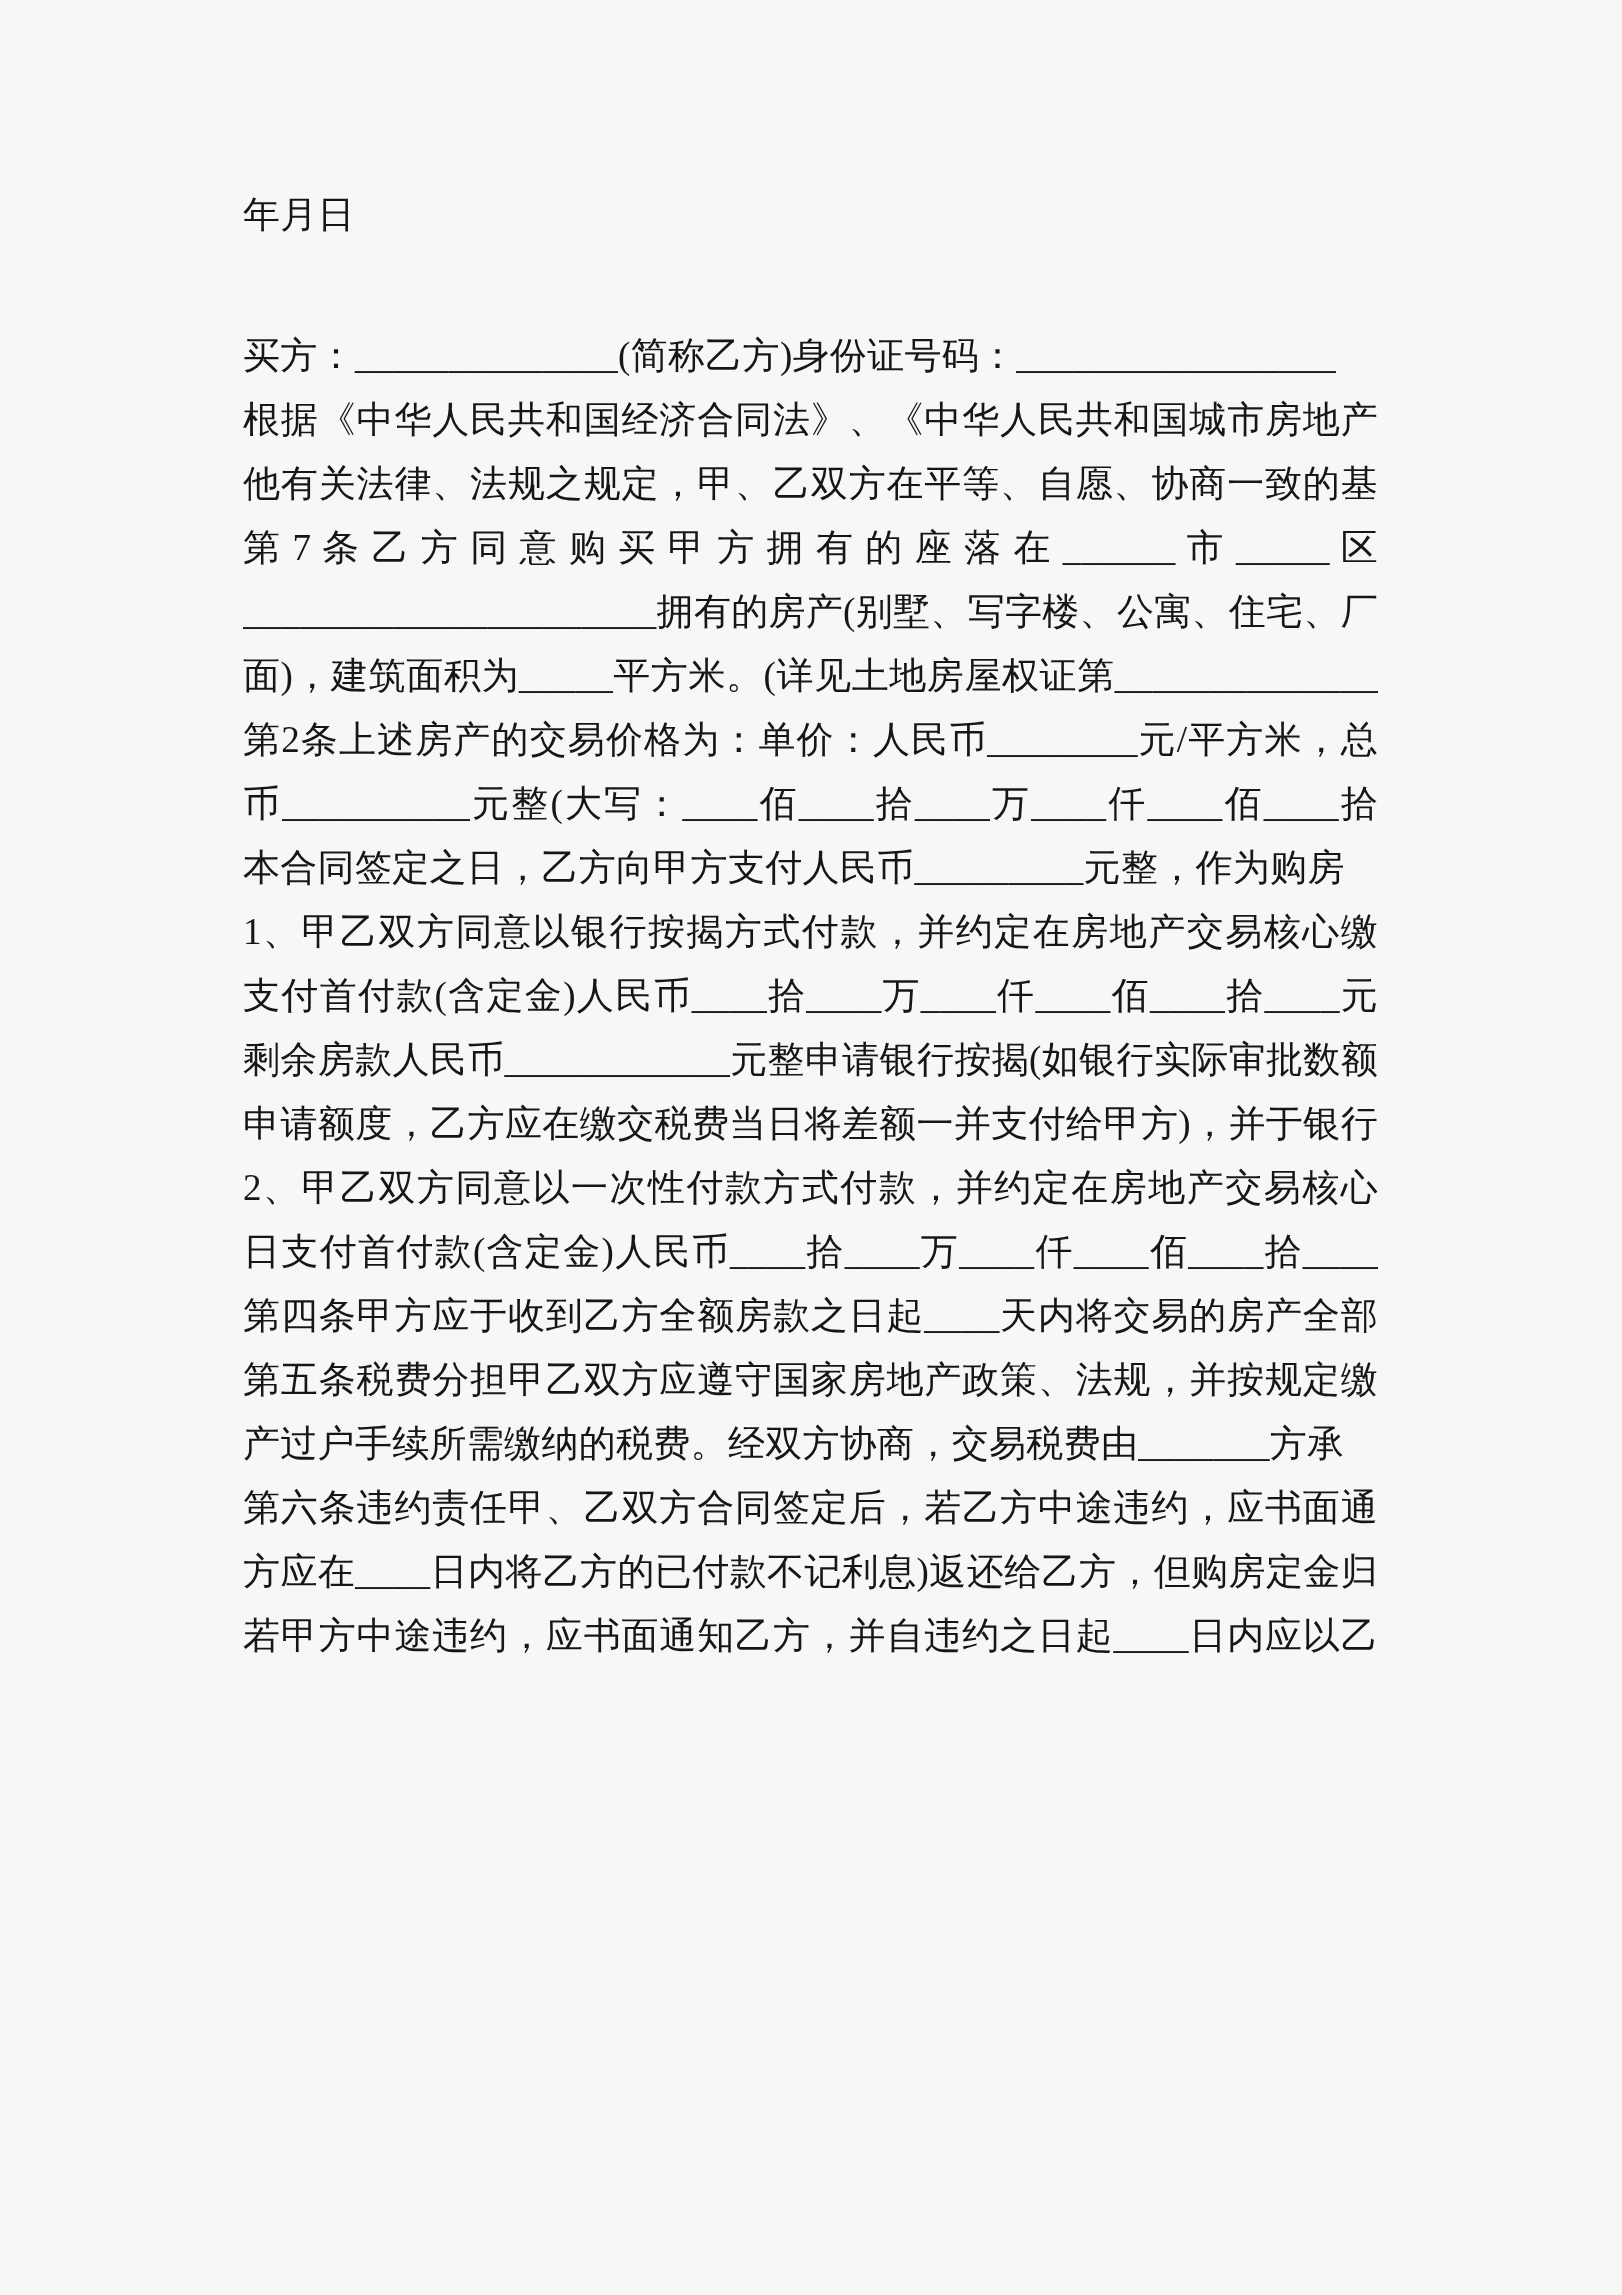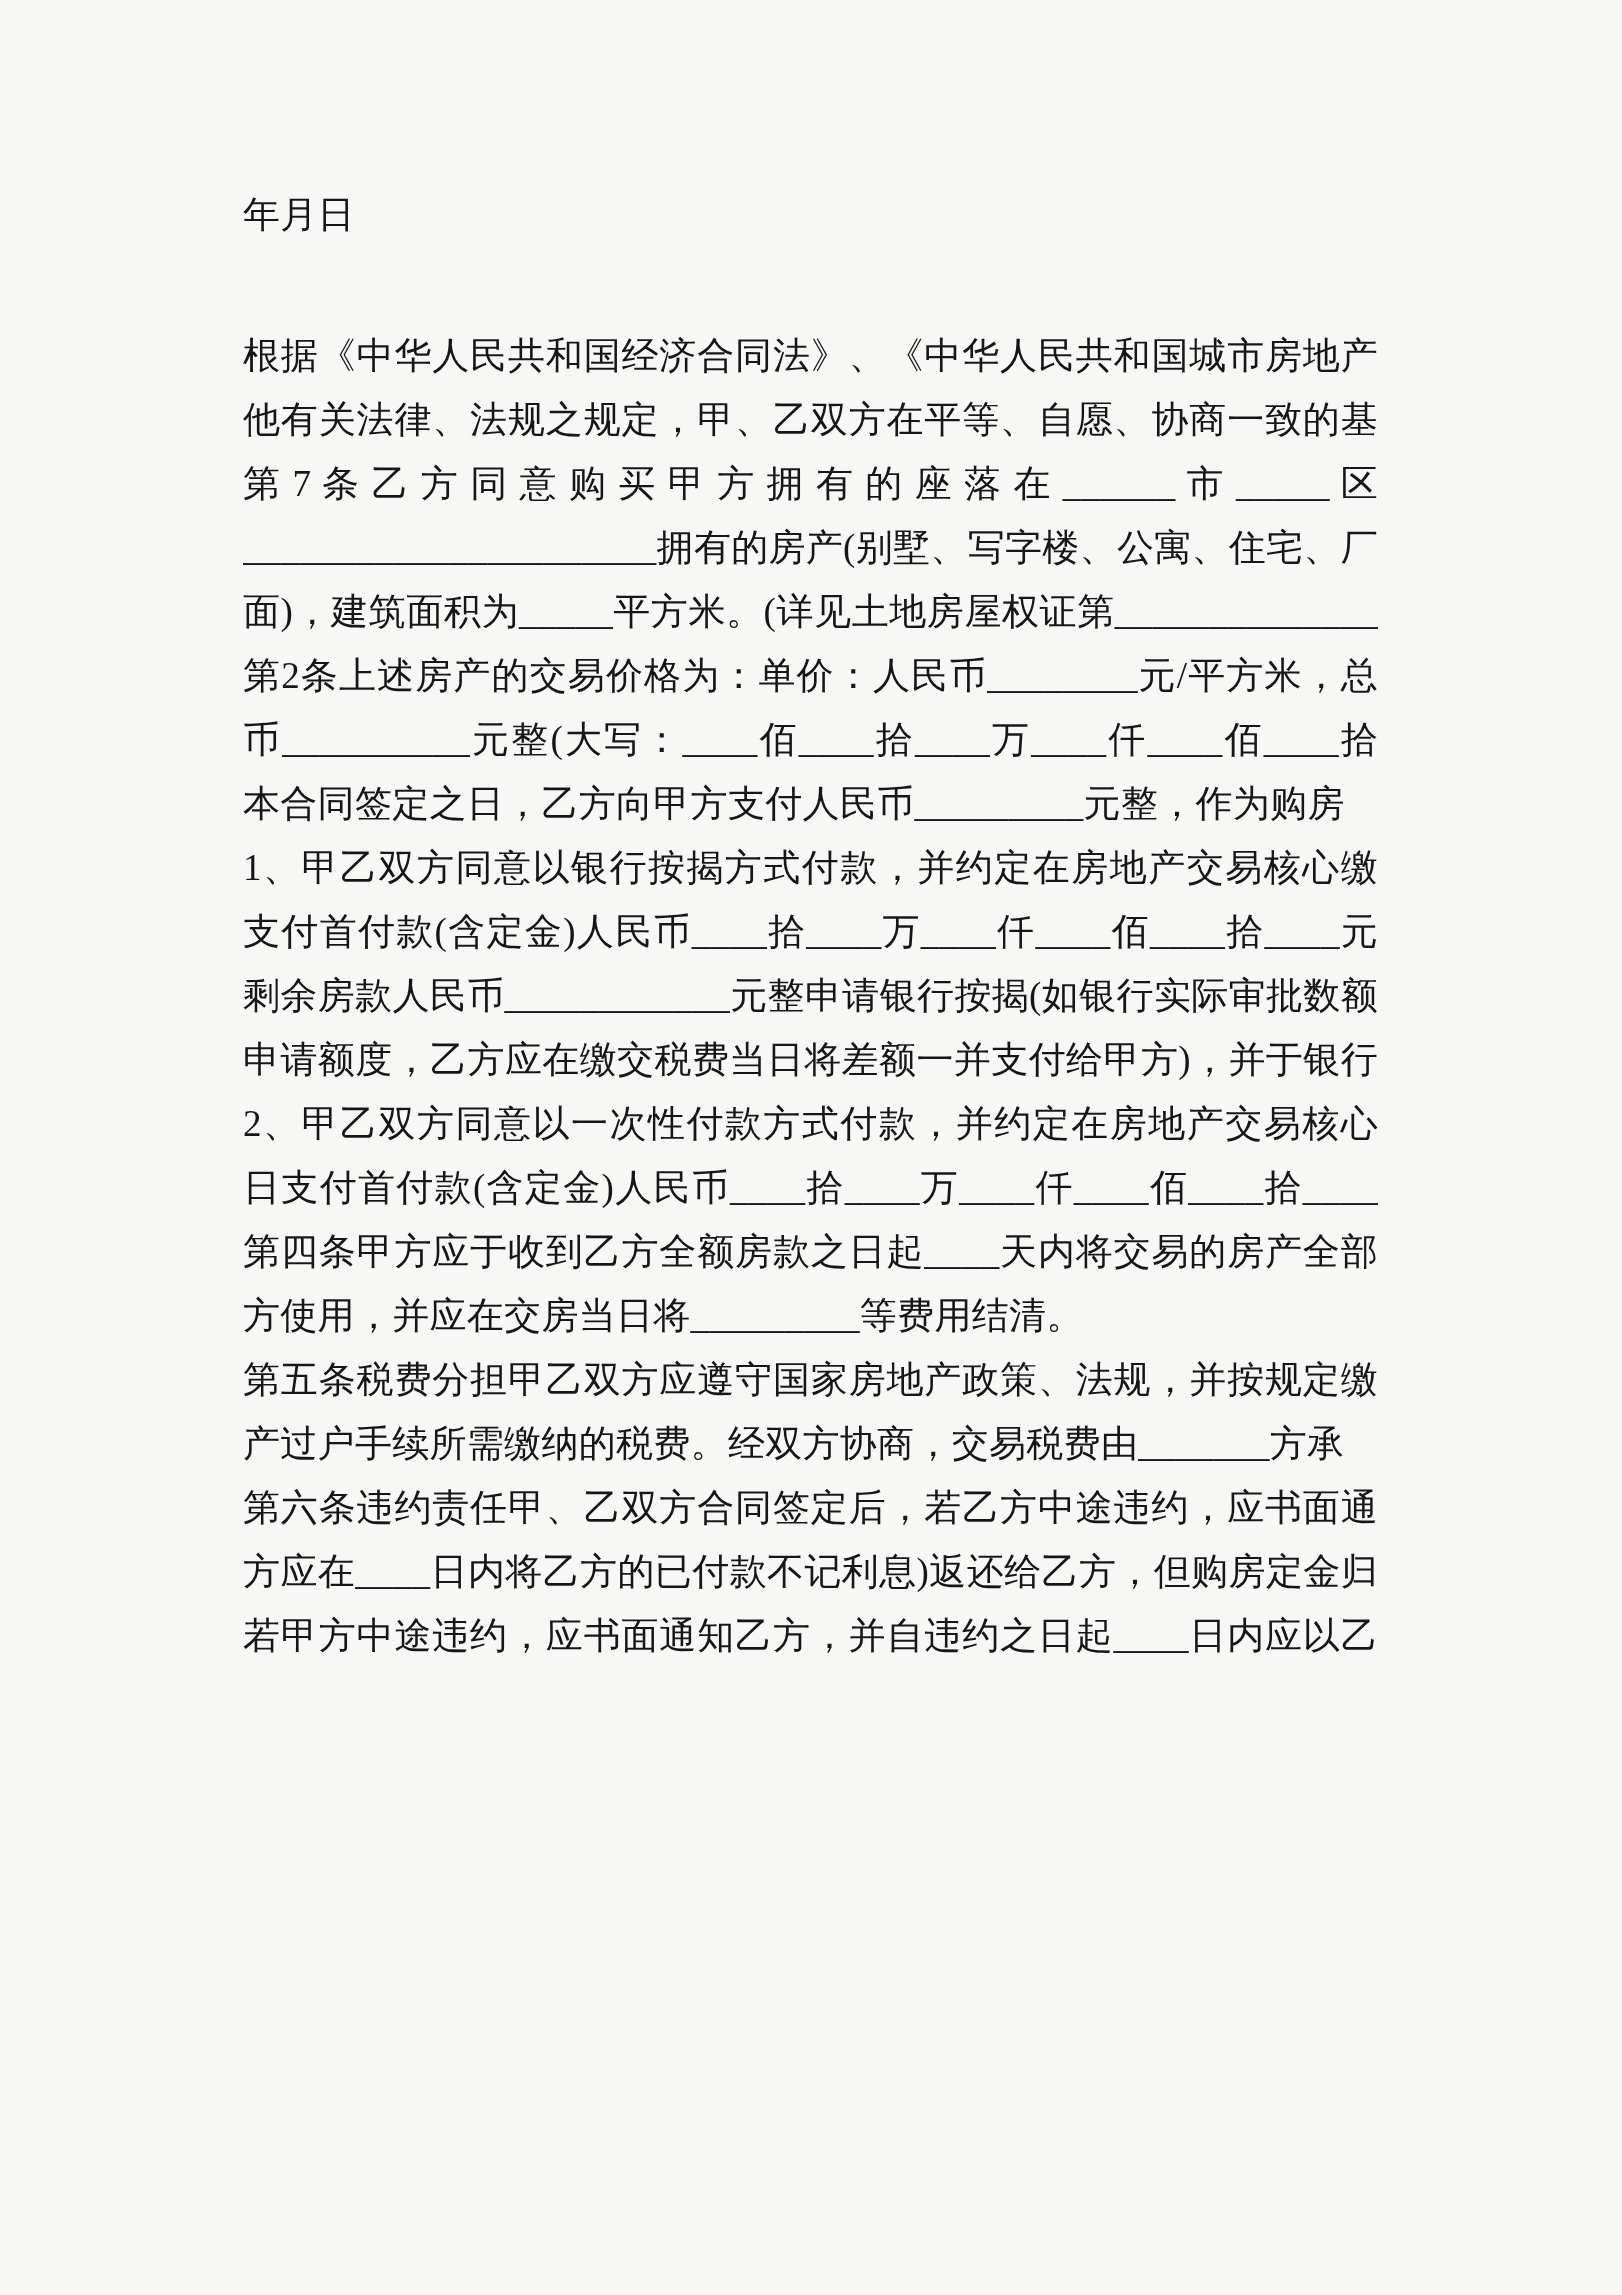--- a/index.html
+++ b/index.html
@@ -42,36 +42,36 @@
     height: 77px;
   }
 </style>
 </head>
 <body style="background: rgb(247, 247, 245);">
 
 <div class="page" style="background: rgb(247, 247, 245); color: rgb(22, 22, 22);">
   <div class="content">
       <div class="line">年月日</div>
       <div class="spacer"></div>
+      <div class="line">买方：______________(简称乙方)身份证号码：_________________</div>
       <div class="line stretch">根据《中华人民共和国经济合同法》、《中华人民共和国城市房地产管理法》及其</div>
       <div class="line stretch">他有关法律、法规之规定，甲、乙双方在平等、自愿、协商一致的基础上，就乙</div>
       <div class="line stretch">第 7 条 乙 方 同 意 购 买 甲 方 拥 有 的 座 落 在 ______ 市 _____ 区</div>
       <div class="line stretch">______________________拥有的房产(别墅、写字楼、公寓、住宅、厂房、店</div>
       <div class="line stretch">面)，建筑面积为_____平方米。(详见土地房屋权证第______________号)。</div>
       <div class="line stretch">第2条上述房产的交易价格为：单价：人民币________元/平方米，总价：人民</div>
       <div class="line stretch">币__________元整(大写：____佰____拾____万____仟____佰____拾____元整)。</div>
       <div class="line">本合同签定之日，乙方向甲方支付人民币_________元整，作为购房定金。</div>
       <div class="line stretch">1、甲乙双方同意以银行按揭方式付款，并约定在房地产交易核心缴交税费当日</div>
       <div class="line stretch">支付首付款(含定金)人民币____拾____万____仟____佰____拾____元整给甲方，</div>
       <div class="line stretch">剩余房款人民币____________元整申请银行按揭(如银行实际审批数额不足前述</div>
       <div class="line stretch">申请额度，乙方应在缴交税费当日将差额一并支付给甲方)，并于银行放款当日</div>
       <div class="line stretch">2、甲乙双方同意以一次性付款方式付款，并约定在房地产交易核心缴交税费当</div>
       <div class="line stretch">日支付首付款(含定金)人民币____拾____万____仟____佰____拾____元整给甲方，</div>
       <div class="line stretch">第四条甲方应于收到乙方全额房款之日起____天内将交易的房产全部交付给乙</div>
-      <div class="line">方使用，并应在交房当日将_________等费用结清。</div>
       <div class="line stretch">第五条税费分担甲乙双方应遵守国家房地产政策、法规，并按规定缴纳办理房地</div>
       <div class="line">产过户手续所需缴纳的税费。经双方协商，交易税费由_______方承担。</div>
       <div class="line stretch">第六条违约责任甲、乙双方合同签定后，若乙方中途违约，应书面通知甲方，甲</div>
       <div class="line stretch">方应在____日内将乙方的已付款不记利息)返还给乙方，但购房定金归甲方所有。</div>
       <div class="line stretch">若甲方中途违约，应书面通知乙方，并自违约之日起____日内应以乙方所付定金</div>
     </div>
 </div>
 
 
 </body></html>

